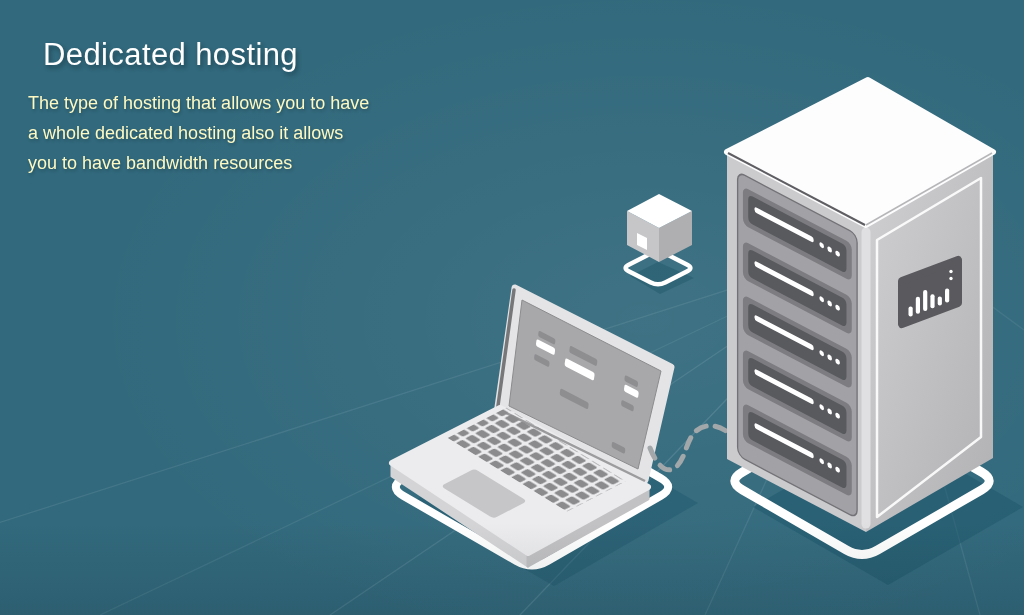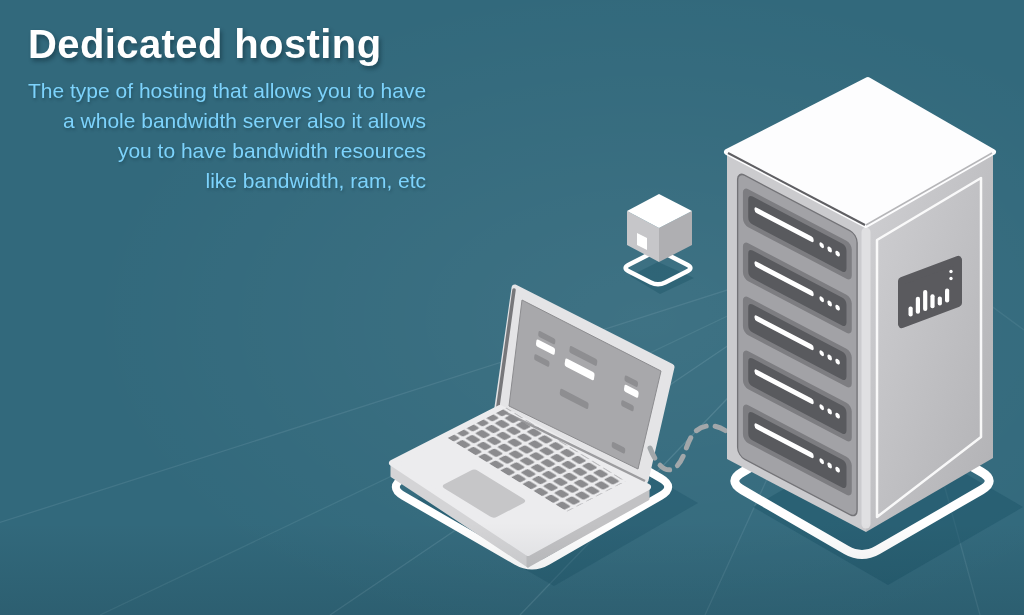--- a/index.html
+++ b/index.html
@@ -5,28 +5,27 @@
   html, body { margin:0; padding:0; }
   body {
     width:1024px; height:615px; overflow:hidden;
     background:#32697c;
     font-family:"Liberation Sans", sans-serif;
   }
   .stage { position:relative; width:1024px; height:615px; background:#32697c; }
   .scene { position:absolute; inset:0; width:1024px; height:615px; display:block; }
   .copy { position:absolute; top:22px; left:28px; z-index:2; color:#ffffff; }
   .copy h1 {
-    margin:0; font-size:40px; font-weight:700; letter-spacing:.4px;
+    margin:15px; font-size:31px; font-weight:400; letter-spacing:.4px;
     text-shadow:2px 3px 4px rgba(8,34,44,.45);
   }
   .desc { margin-top:9px; }
   .desc .line {
-    font-size:21px; line-height:30px; font-weight:500; color:#7dd3fc;
+    font-size:18px; line-height:30px; font-weight:500; color:#fef9c3;
     text-shadow:1px 2px 3px rgba(8,34,44,.28);
-    text-align:right;
   }
 </style>
 </head>
 <body>
 
 <div class="stage">
 
   <svg class="scene" viewBox="0 0 1024 615" aria-hidden="true">
     <defs>
       <pattern id="keys" width="13" height="11" patternUnits="userSpaceOnUse">
@@ -143,19 +142,18 @@
       <line x1="866" y1="225" x2="992" y2="153" stroke="#b6b6b9" stroke-width="1.5"></line>
     </g>
 
     <rect x="0" y="0" width="1024" height="615" fill="url(#vignette)"></rect>
   </svg>
 
   <div class="copy">
     <h1>Dedicated hosting</h1>
     <div class="desc">
       <div class="line">The type of hosting that allows you to have</div>
-      <div class="line">a whole bandwidth server also it allows</div>
+      <div class="line">a whole dedicated hosting also it allows</div>
       <div class="line">you to have bandwidth resources</div>
-      <div class="line">like bandwidth, ram, etc</div>
     </div>
   </div>
 
 </div>
 
 </body></html>

